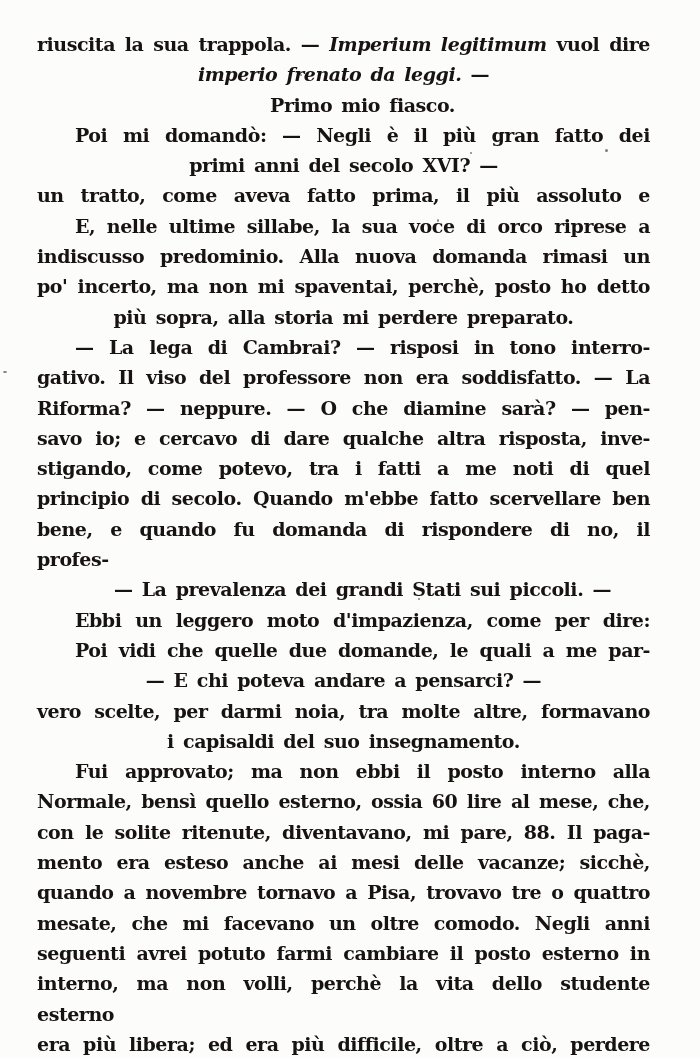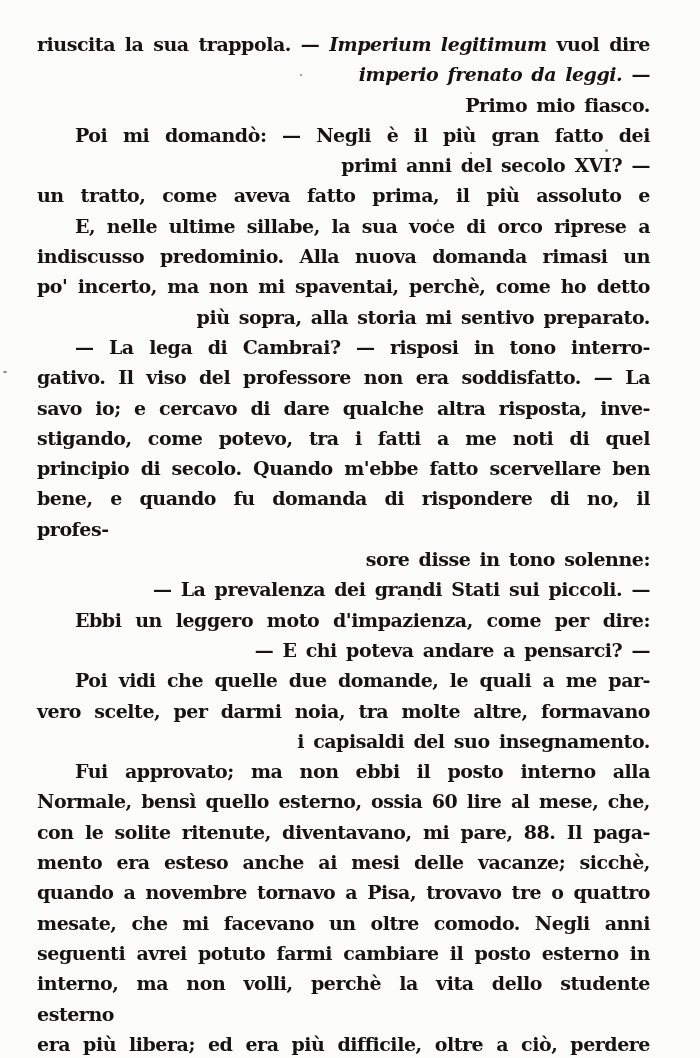--- a/index.html
+++ b/index.html
@@ -26,21 +26,21 @@
   .text-block {
     color: #171310;
     font-size: 19px;
     font-weight: 700;
     line-height: 30.3px;
     letter-spacing: -0.45px;
     width: 613px;
   }
   .line {
     white-space: normal;
-    text-align: right;
+    text-align: center;
     word-spacing: 0.16em;
   }
   .line.justify {
     text-align: justify;
     text-align-last: justify;
   }
   .line.indent {
     text-indent: 38px;
   }
   .em {
@@ -58,33 +58,33 @@
 <div class="page">
   <div class="text-block" id="text-block" style="color: rgb(23, 19, 16);">
       <div class="line justify"><span class="rm">riuscita la sua trappola. — </span><span class="em">Imperium legitimum</span><span class="rm"> vuol dire</span></div>
       <div class="line"><span class="em">imperio frenato da leggi.</span><span class="rm"> —</span></div>
       <div class="line indent"><span class="rm">Primo mio fiasco.</span></div>
       <div class="line indent justify"><span class="rm">Poi mi domandò: — Negli è il più gran fatto dei</span></div>
       <div class="line"><span class="rm">primi anni del secolo XVI? —</span></div>
       <div class="line justify"><span class="rm">un tratto, come aveva fatto prima, il più assoluto e</span></div>
       <div class="line indent justify"><span class="rm">E, nelle ultime sillabe, la sua voce di orco riprese a</span></div>
       <div class="line justify"><span class="rm">indiscusso predominio. Alla nuova domanda rimasi un</span></div>
-      <div class="line justify"><span class="rm">po' incerto, ma non mi spaventai, perchè, come ho detto</span></div>
-      <div class="line"><span class="rm">più sopra, alla storia mi sentivo preparato.</span></div>
+      <div class="line justify"><span class="rm">po' incerto, ma non mi spaventai, perchè, posto ho detto</span></div>
+      <div class="line"><span class="rm">più sopra, alla storia mi perdere preparato.</span></div>
       <div class="line indent justify"><span class="rm">— La lega di Cambrai? — risposi in tono interro-</span></div>
       <div class="line justify"><span class="rm">gativo. Il viso del professore non era soddisfatto. — La</span></div>
+      <div class="line justify"><span class="rm">Riforma? — neppure. — O che diamine sarà? — pen-</span></div>
       <div class="line justify"><span class="rm">savo io; e cercavo di dare qualche altra risposta, inve-</span></div>
       <div class="line justify"><span class="rm">stigando, come potevo, tra i fatti a me noti di quel</span></div>
       <div class="line justify"><span class="rm">principio di secolo. Quando m'ebbe fatto scervellare ben</span></div>
       <div class="line justify"><span class="rm">bene, e quando fu domanda di rispondere di no, il profes-</span></div>
-      <div class="line"><span class="rm">sore disse in tono solenne:</span></div>
       <div class="line indent"><span class="rm">— La prevalenza dei grandi Stati sui piccoli. —</span></div>
       <div class="line indent justify"><span class="rm">Ebbi un leggero moto d'impazienza, come per dire:</span></div>
+      <div class="line indent justify"><span class="rm">Poi vidi che quelle due domande, le quali a me par-</span></div>
       <div class="line"><span class="rm">— E chi poteva andare a pensarci? —</span></div>
-      <div class="line indent justify"><span class="rm">Poi vidi che quelle due domande, le quali a me par-</span></div>
       <div class="line justify"><span class="rm">vero scelte, per darmi noia, tra molte altre, formavano</span></div>
       <div class="line"><span class="rm">i capisaldi del suo insegnamento.</span></div>
       <div class="line indent justify"><span class="rm">Fui approvato; ma non ebbi il posto interno alla</span></div>
       <div class="line justify"><span class="rm">Normale, bensì quello esterno, ossia 60 lire al mese, che,</span></div>
       <div class="line justify"><span class="rm">con le solite ritenute, diventavano, mi pare, 88. Il paga-</span></div>
       <div class="line justify"><span class="rm">mento era esteso anche ai mesi delle vacanze; sicchè,</span></div>
       <div class="line justify"><span class="rm">quando a novembre tornavo a Pisa, trovavo tre o quattro</span></div>
       <div class="line justify"><span class="rm">mesate, che mi facevano un oltre comodo. Negli anni</span></div>
       <div class="line justify"><span class="rm">seguenti avrei potuto farmi cambiare il posto esterno in</span></div>
       <div class="line justify"><span class="rm">interno, ma non volli, perchè la vita dello studente esterno</span></div>

